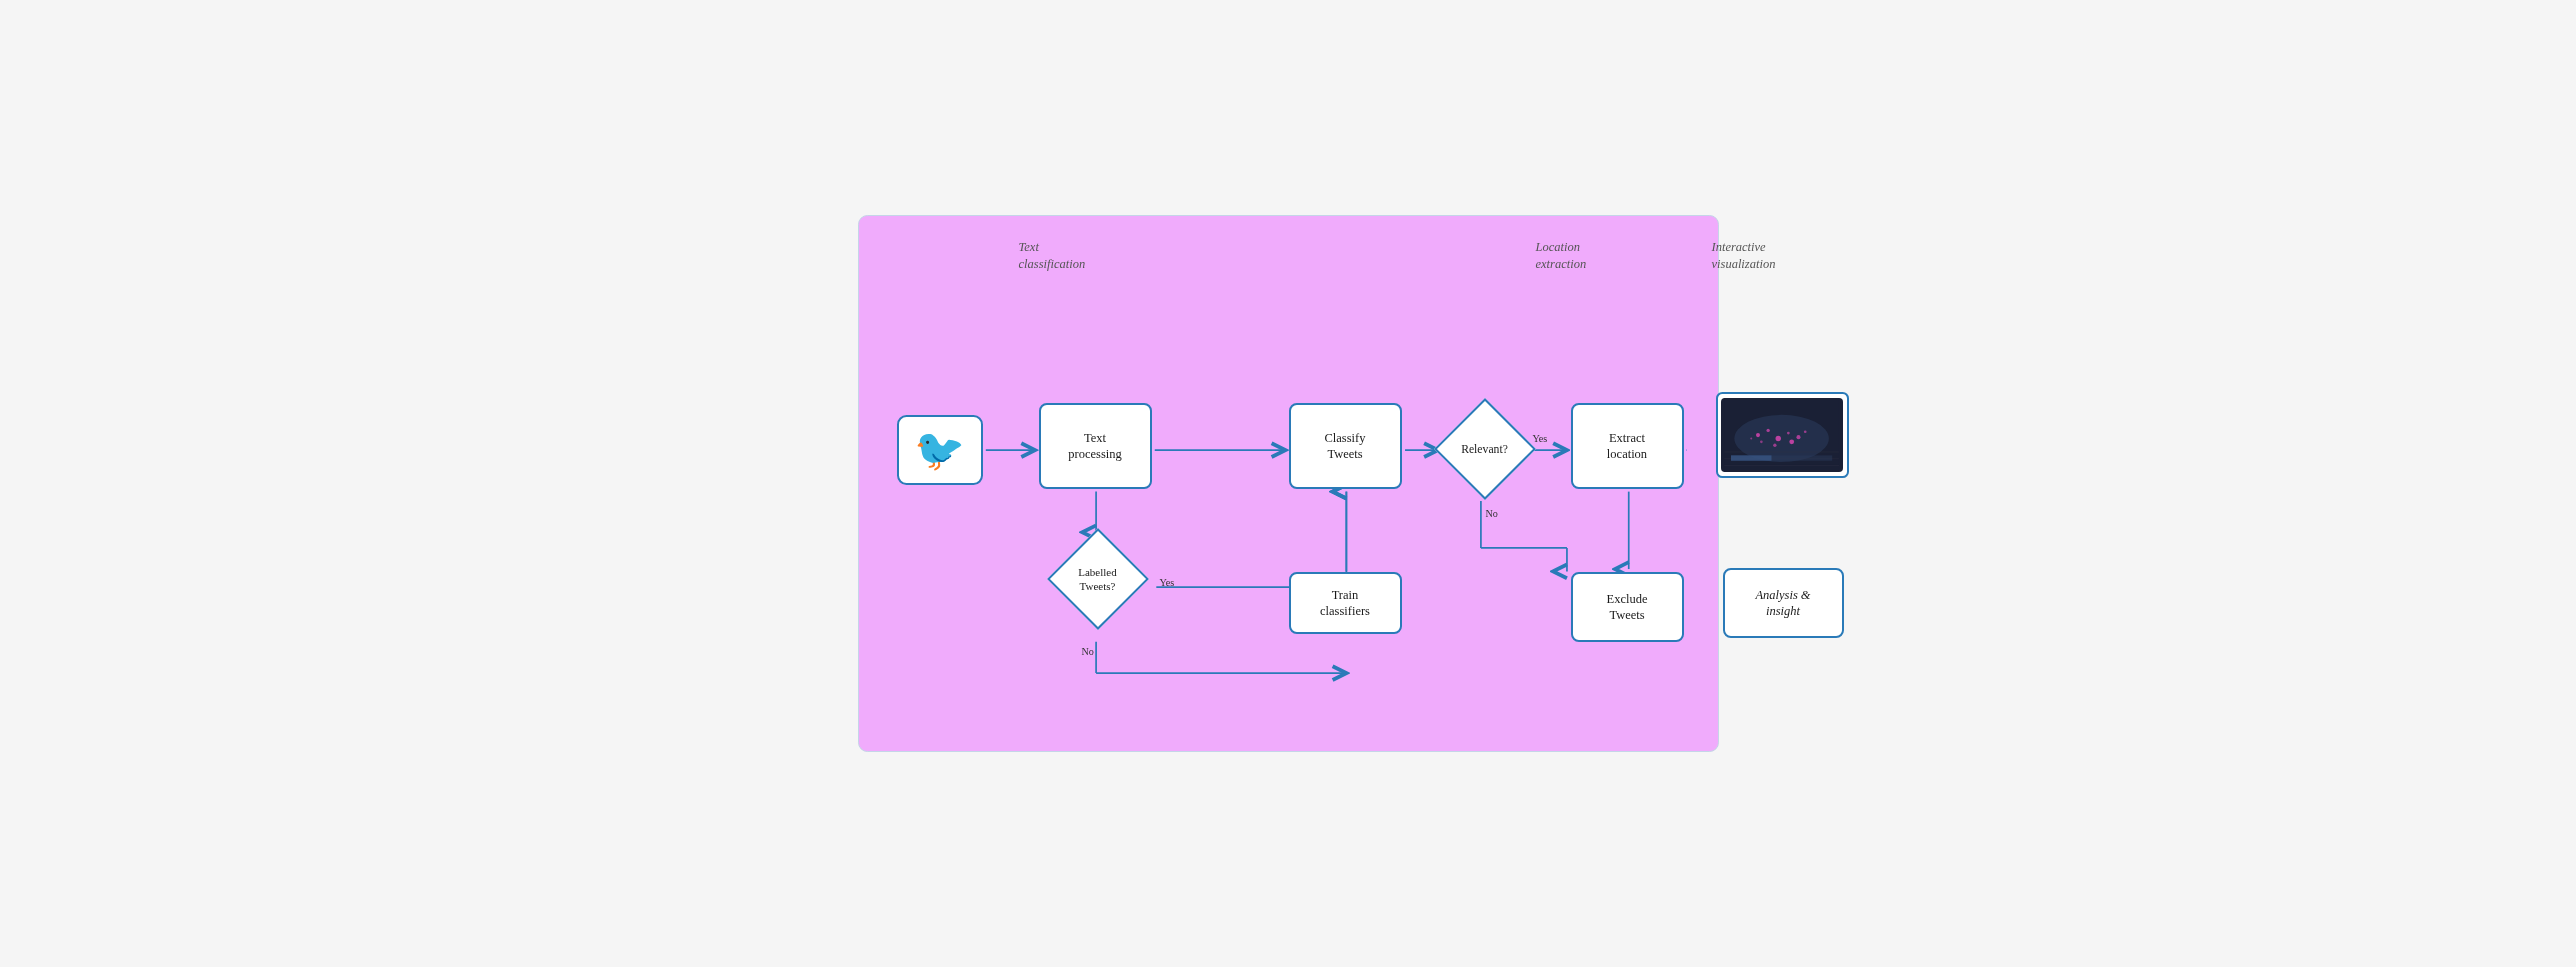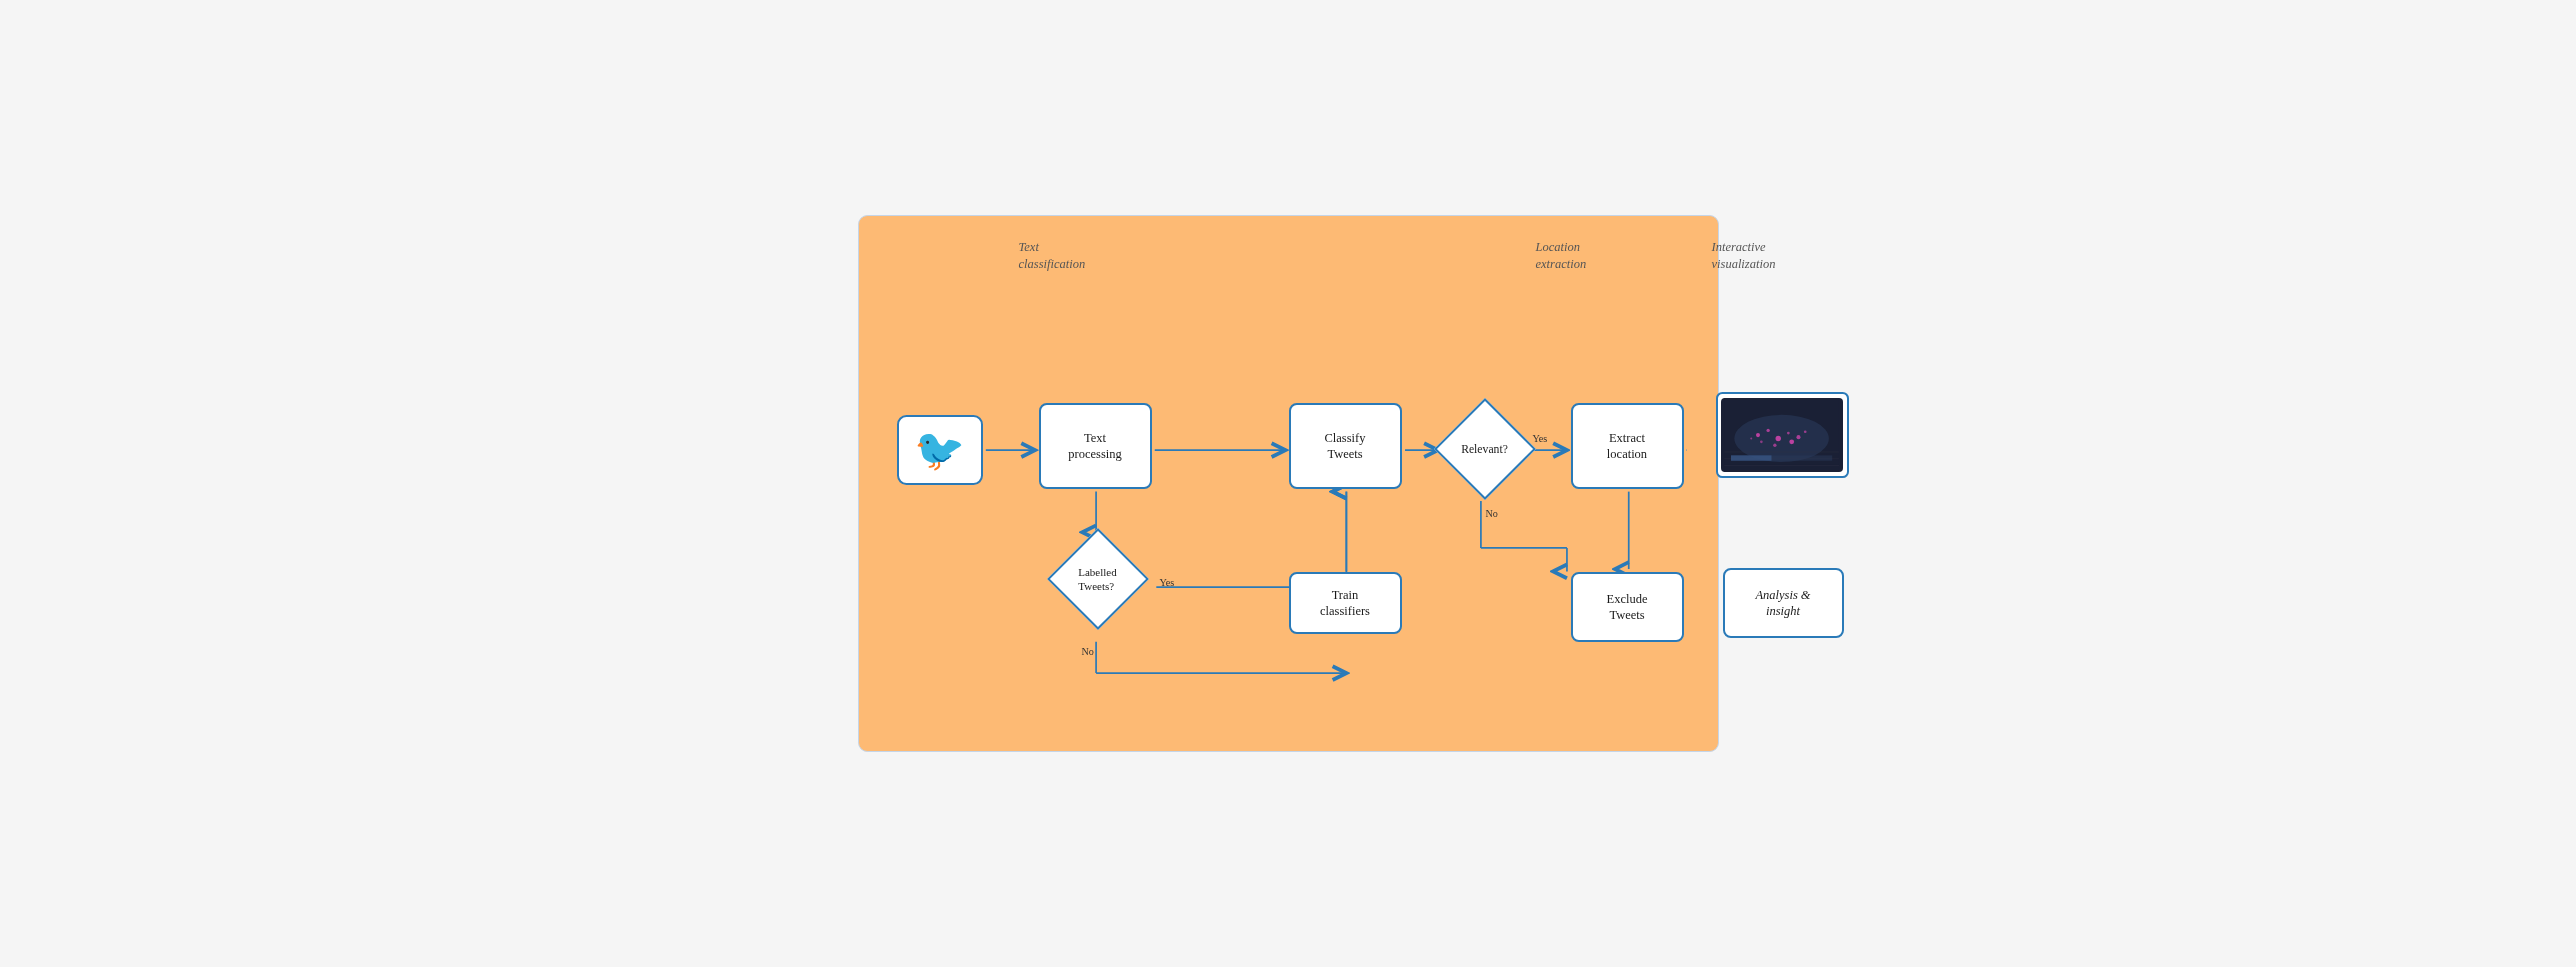--- a/index.html
+++ b/index.html
@@ -6,21 +6,21 @@
     body {
       background: #f5f5f5;
       font-family: 'Georgia', serif;
       display: flex;
       justify-content: center;
       align-items: center;
       min-height: 100vh;
       padding: 15.7px;
     }
     .diagram-container {
-      background: #fdba74;
+      background: #f0abfc;
       border: 1.2px solid #c5d5e8;
       border-radius: 9.4px;
       padding: 23.5px 31px 31px 31px;
       width: 861px;
       position: relative;
     }
 
     
     .flow-area {
       position: relative;
@@ -210,21 +210,21 @@
     <div class="box twitter-box">
       <span class="twitter-bird">🐦</span>
     </div>
 
     <div class="box text-proc-box">
       <span>Text<br>processing</span>
     </div>
 
     <div style="position:absolute; left:157px; top:246px; width:102px; height:102px;">
       <div style="position:absolute; width:72px; height:72px; background:white; border:2px solid #2a7ab8; transform:rotate(45deg); top:15px; left:15px;"></div>
-      <div style="position:absolute; top:0; left:0; width:102px; height:102px; display:flex; align-items:center; justify-content:center; font-size:11px; color:#1a1a1a; line-height:1.3;">
+      <div style="position:absolute; top:0; left:0; width:102px; height:102px; display:flex; align-items:center; justify-content:center; text-align:center; font-size:11px; color:#1a1a1a; line-height:1.3;">
         <span>Labelled<br>Tweets?</span>
       </div>
     </div>
 
     <div style="position:absolute; left:270px; top:293px;">
       <span style="font-size:10.2px; color:#333;">Yes</span>
     </div>
 
     <div style="position:absolute; left:192px; top:362px;">
       <span style="font-size:10.2px; color:#333;">No</span>

